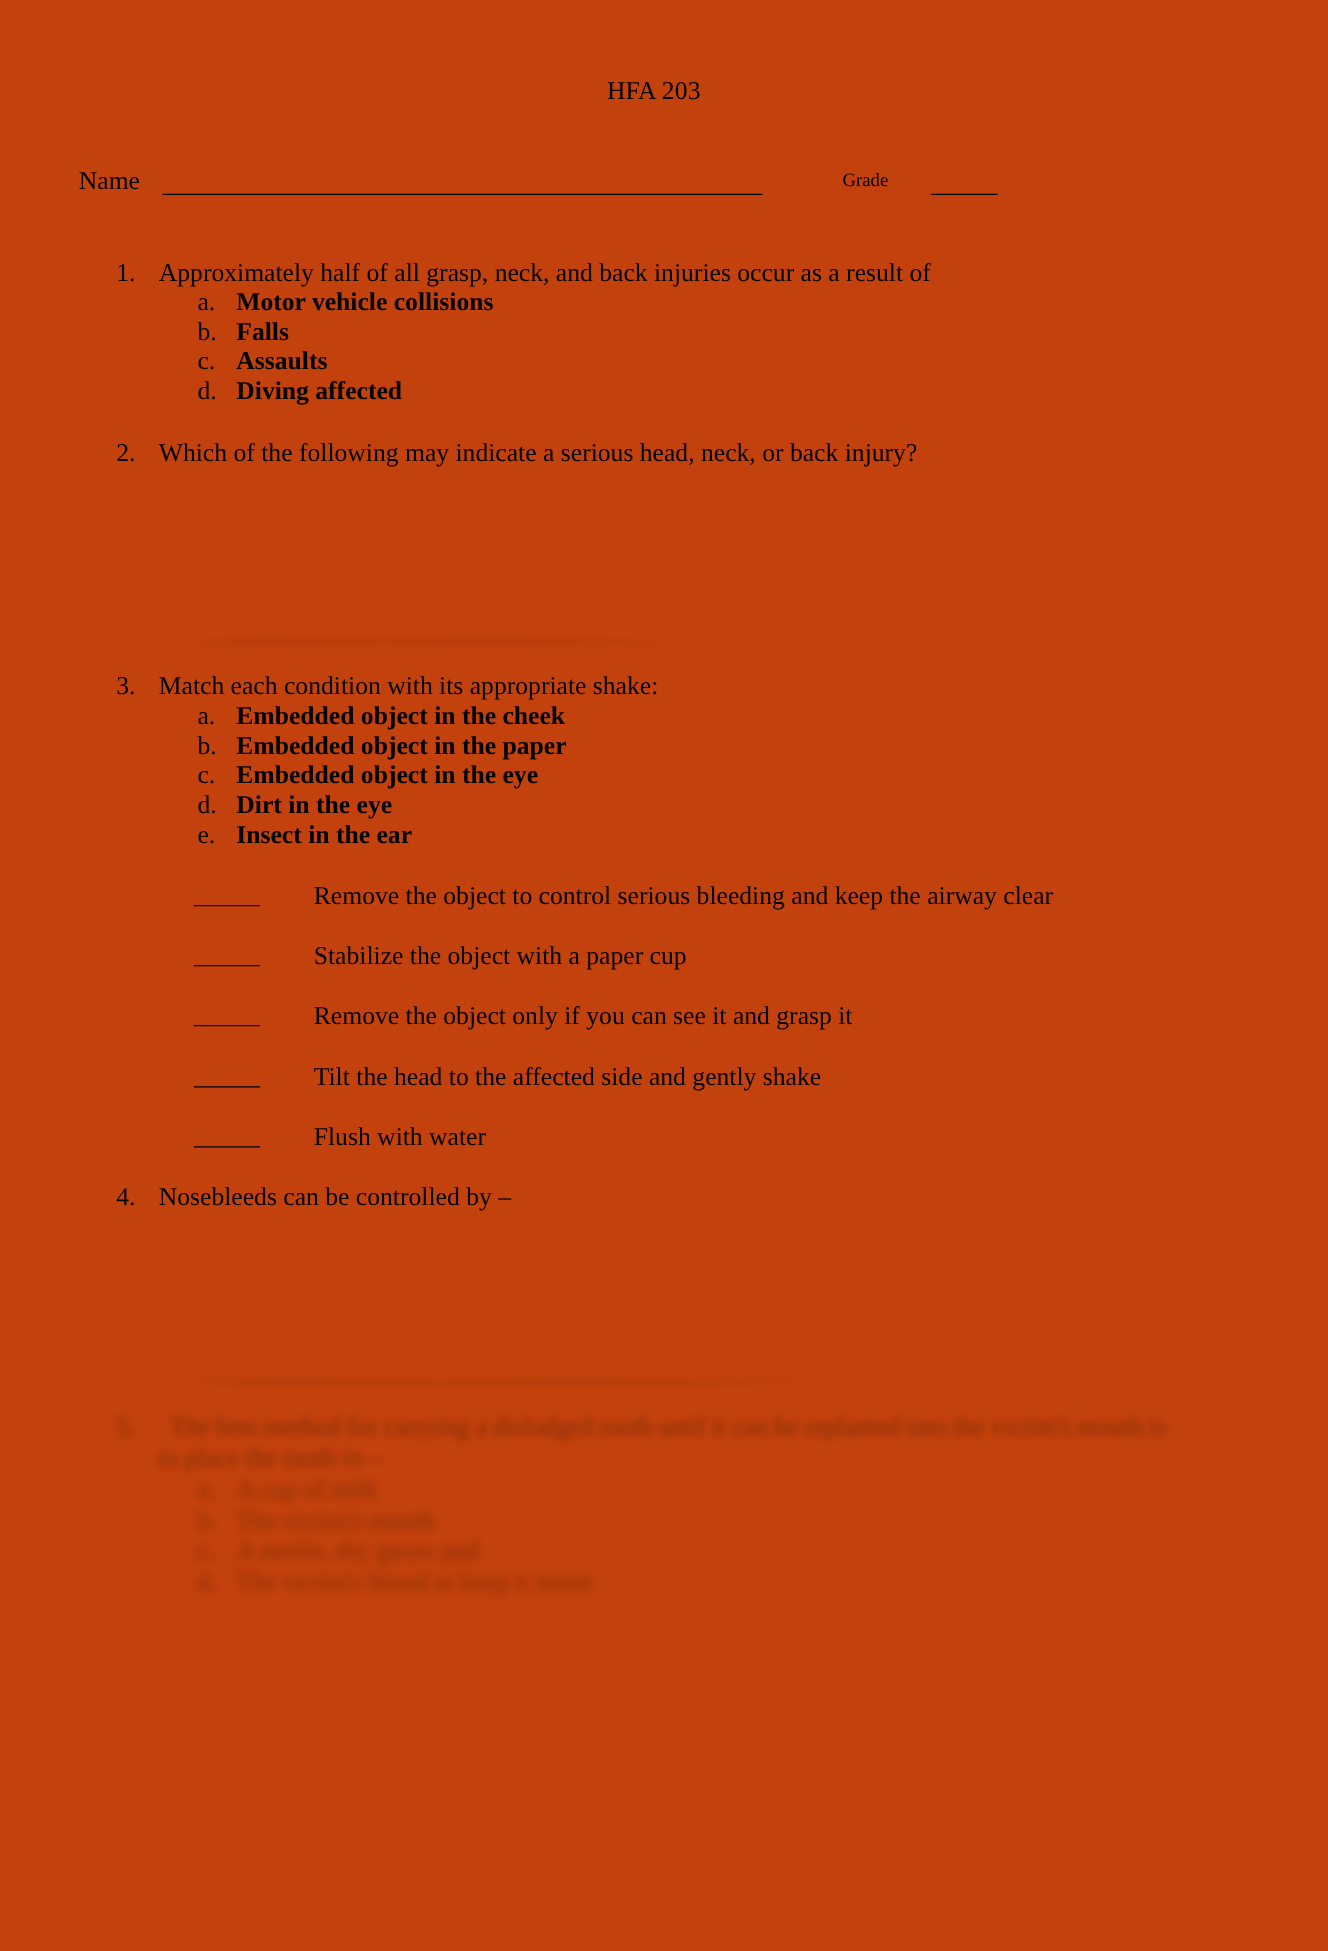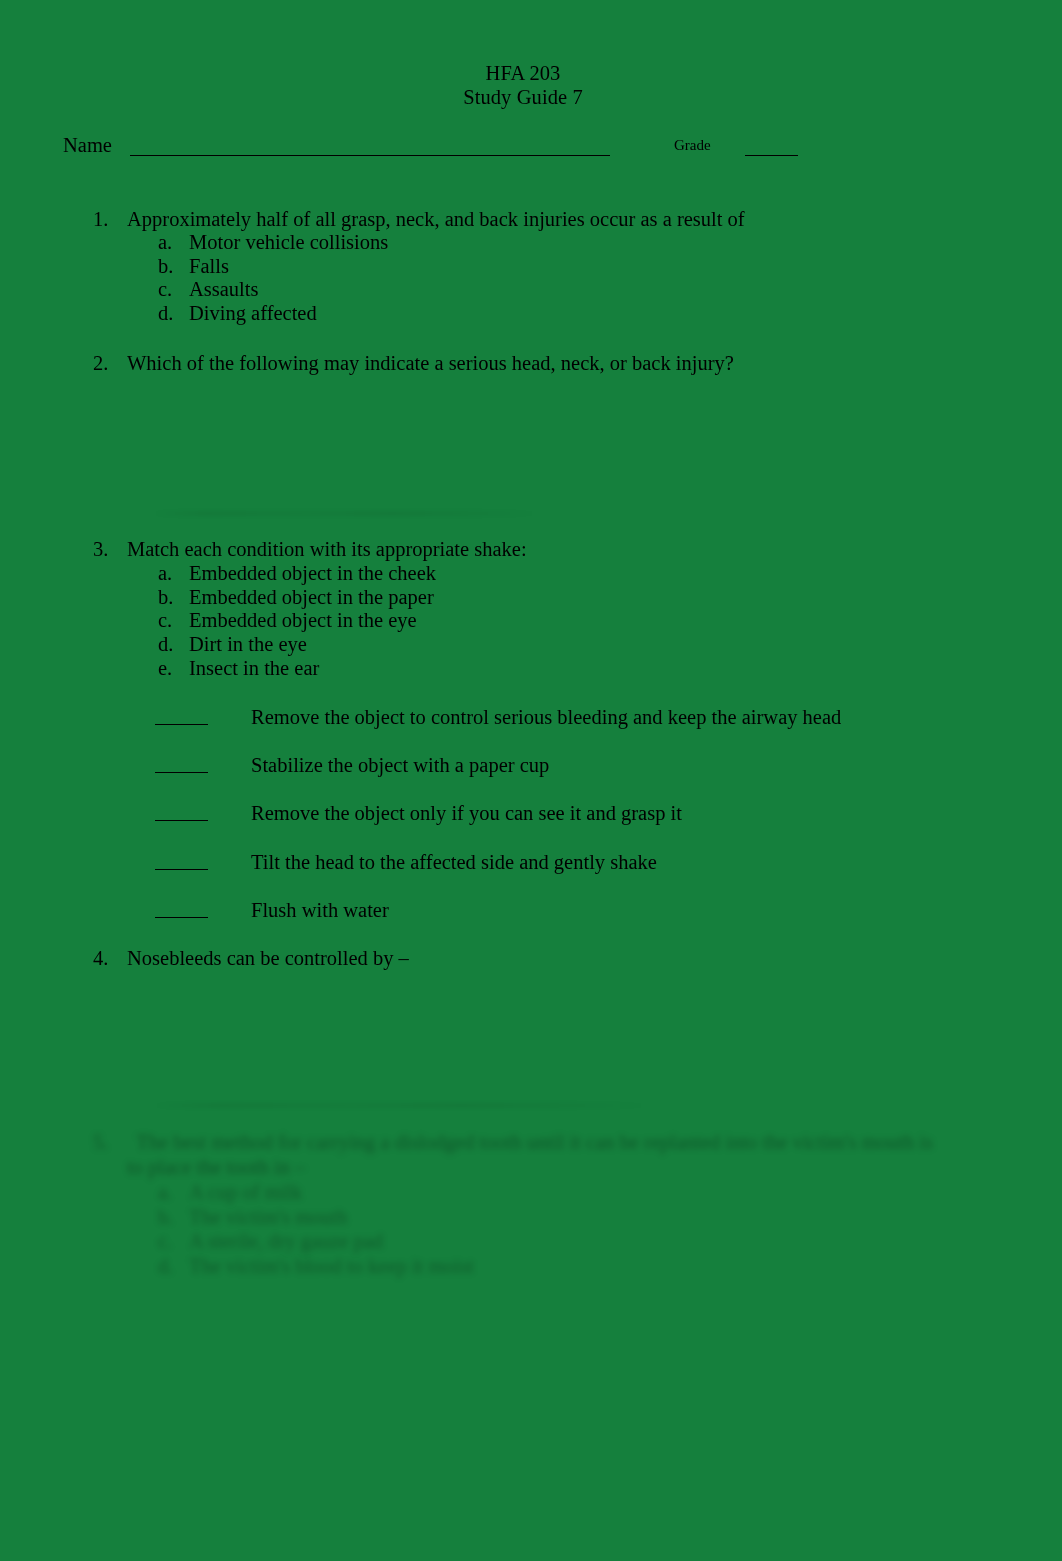--- a/index.html
+++ b/index.html
@@ -13,21 +13,21 @@
     position: relative;
     font-family: "Liberation Serif", "DejaVu Serif", serif;
     color: #000000;
     overflow: hidden;
   }
 
   .page {
     position: relative;
     width: 1062px;
     height: 1561px;
-    background: #15803d;
+    background: #c2410c;
   }
 
   
   .title-block {
     position: absolute;
     top: 62px;
     left: 0;
     width: 1046px;
     text-align: center;
   }
@@ -100,20 +100,21 @@
   }
   .opt-letter {
     position: absolute;
     left: 0;
     width: 31px;
   }
   .opt-text {
     position: absolute;
     left: 31px;
     white-space: nowrap;
+    font-weight: bold;
   }
 
   
   .match-row {
     position: absolute;
     height: 30px;
     font-size: 20.5px;
     line-height: 24px;
   }
   .match-blank {
@@ -169,21 +170,20 @@
   }
   .q5-opt .let { display: inline-block; width: 31px; }
 </style>
 </head>
 <body>
 
 <div class="page">
 
   <div class="title-block">
     <div class="title-line">HFA 203</div>
-    <div class="title-line">Study Guide 7</div>
   </div>
 
   <div class="namerow">
     <span class="name-label">Name</span>
     <span class="name-rule"></span>
     <span class="grade-label">Grade</span>
     <span class="grade-rule"></span>
   </div>
 
   <div class="q" style="top:207px; left:93px;">
@@ -234,21 +234,21 @@
     <span class="opt-letter">d.</span>
     <span class="opt-text">Dirt in the eye</span>
   </div>
   <div class="opt" style="top:657px; left:158px;">
     <span class="opt-letter">e.</span>
     <span class="opt-text">Insect in the ear</span>
   </div>
 
   <div class="match-row" style="top:705px; left:155px;">
     <span class="match-blank"></span>
-    <span class="match-text">Remove the object to control serious bleeding and keep the airway head</span>
+    <span class="match-text">Remove the object to control serious bleeding and keep the airway clear</span>
   </div>
   <div class="match-row" style="top:753px; left:155px;">
     <span class="match-blank"></span>
     <span class="match-text">Stabilize the object with a paper cup</span>
   </div>
   <div class="match-row" style="top:801px; left:155px;">
     <span class="match-blank"></span>
     <span class="match-text">Remove the object only if you can see it and grasp it</span>
   </div>
   <div class="match-row" style="top:850px; left:155px;">

